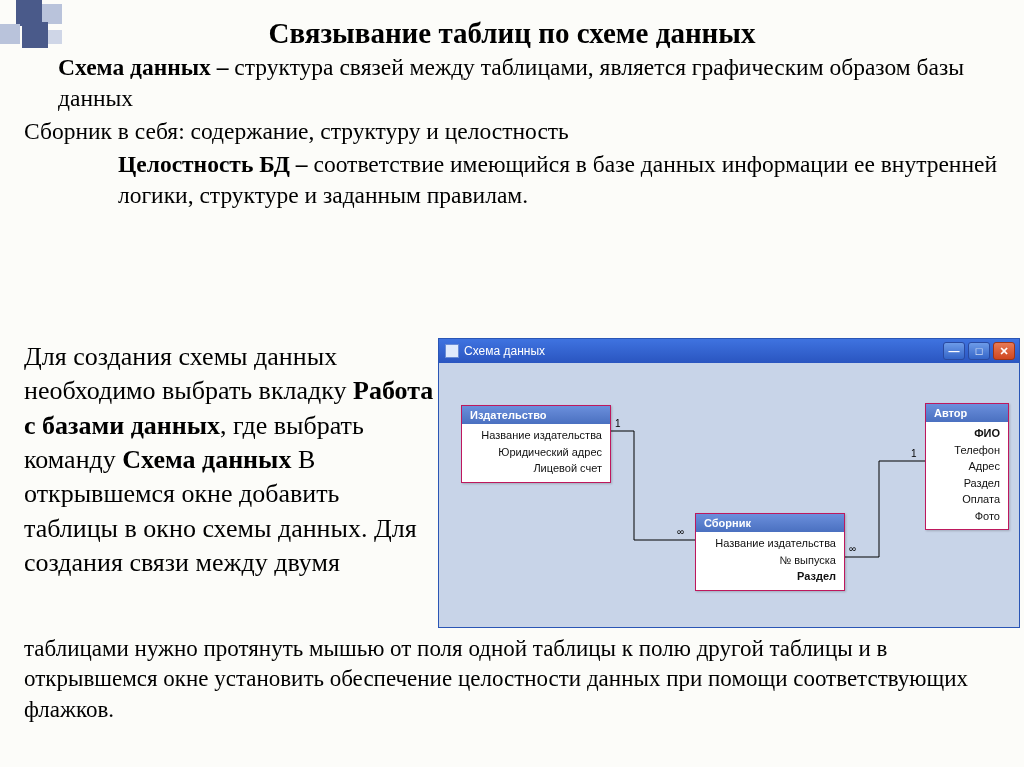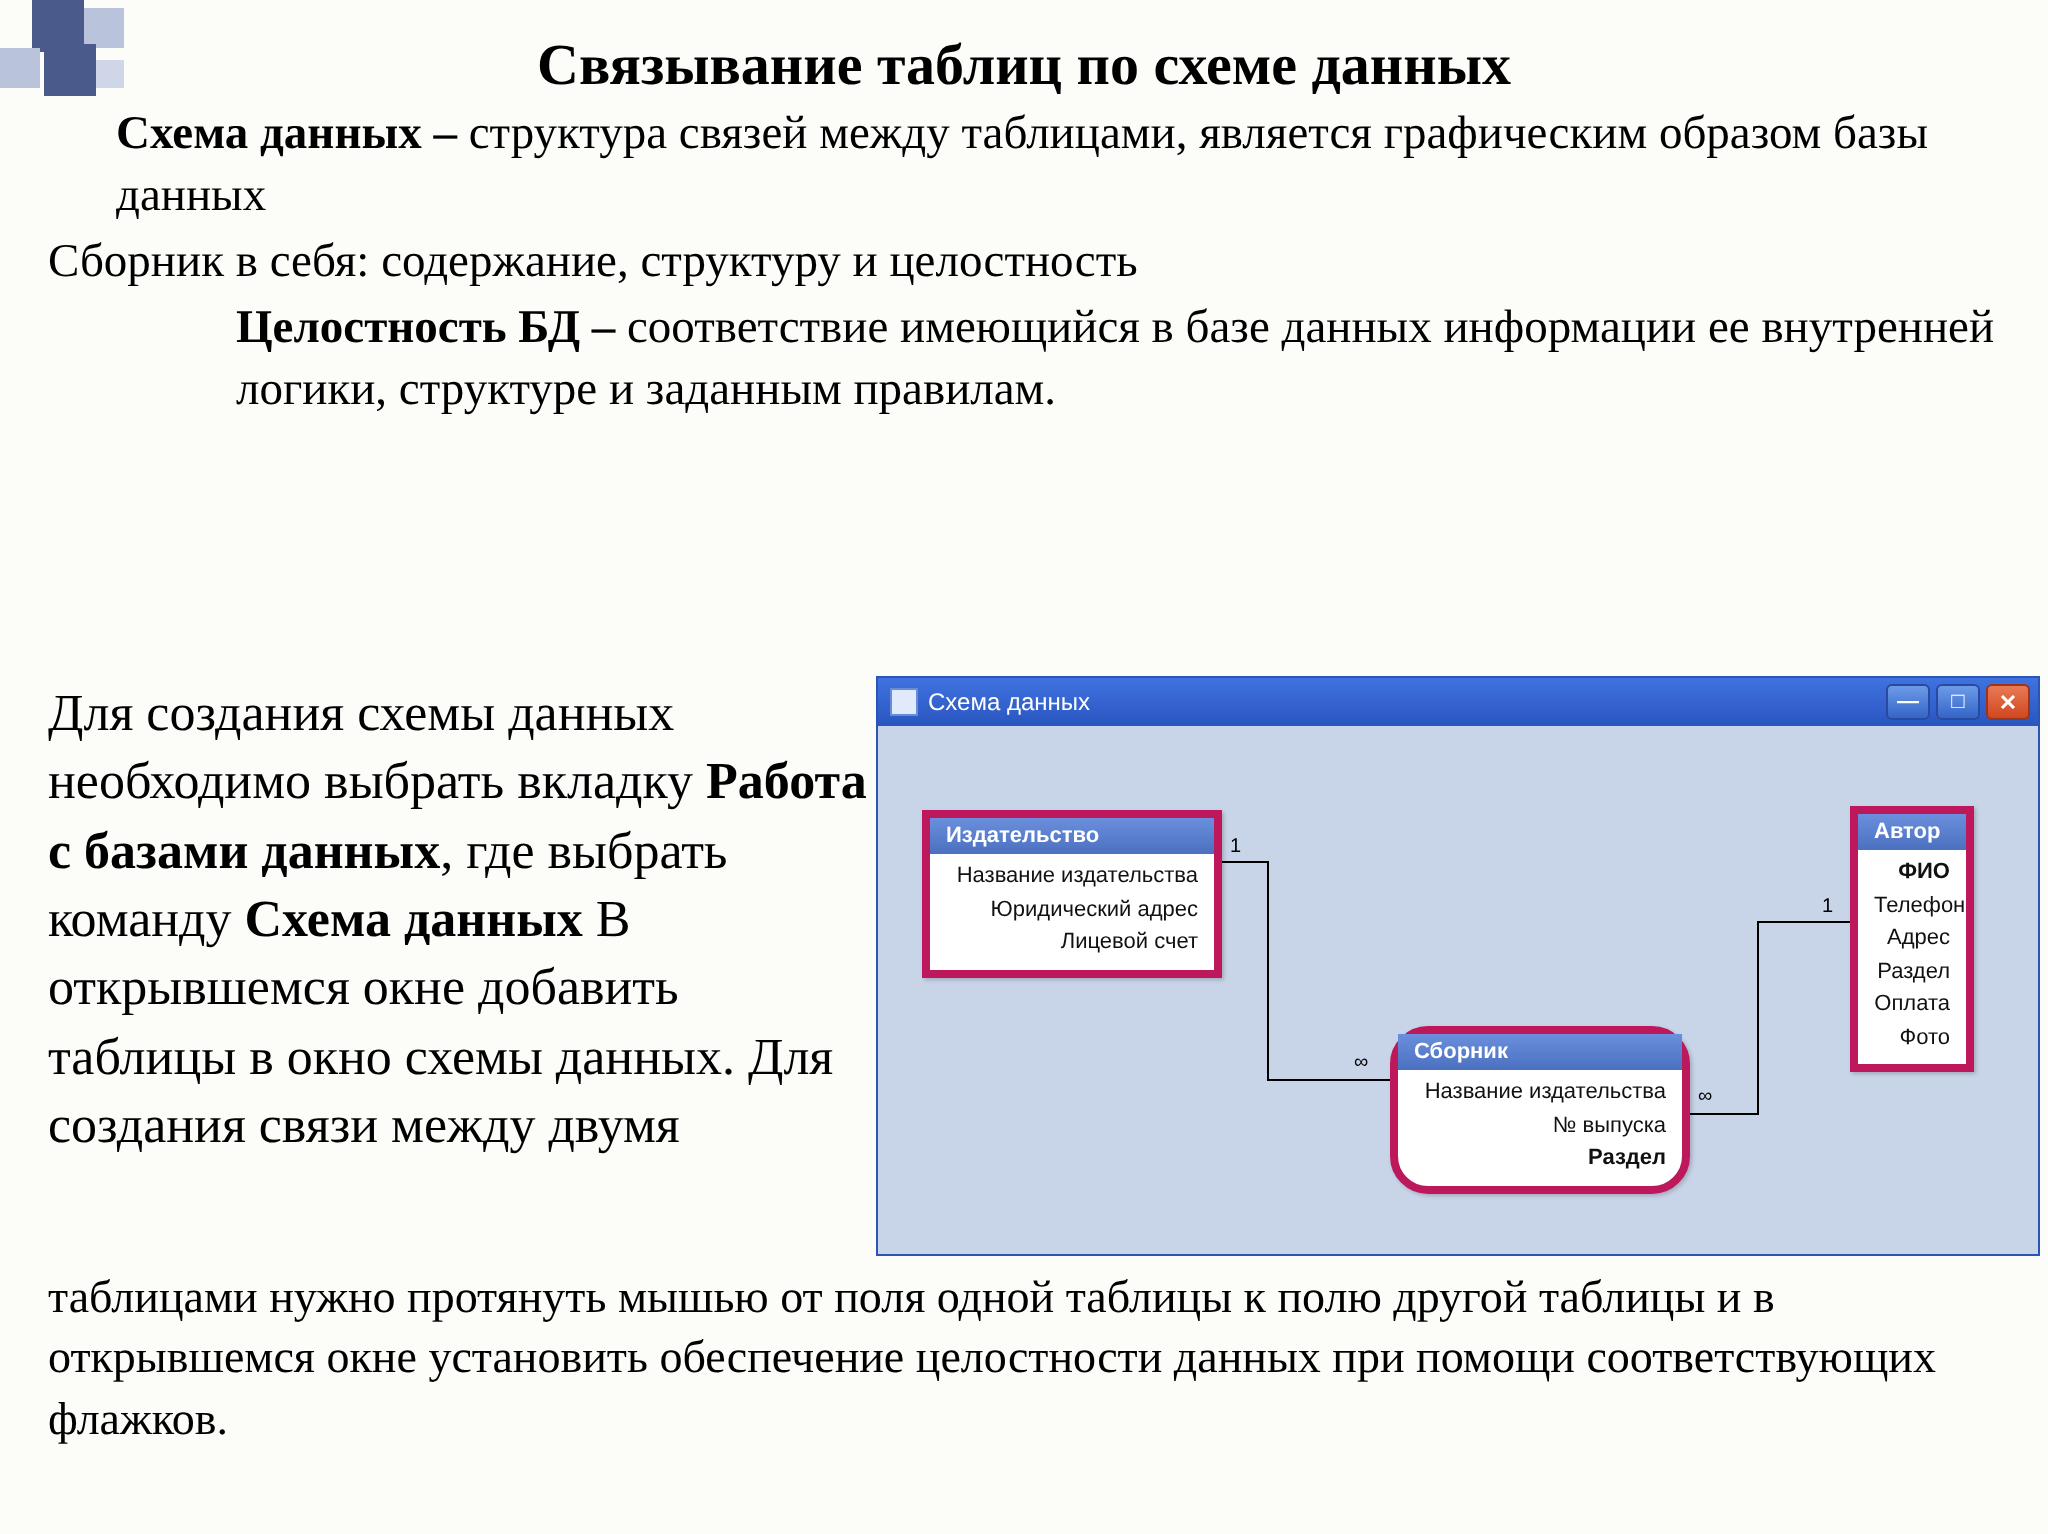--- a/index.html
+++ b/index.html
@@ -77,38 +77,38 @@
   }
   .winbtn.close { background: linear-gradient(#e87a55,#d04720); border-color:#a03514;}
   .canvas {
     position: relative;
     width: 100%; height: calc(100% - 24px);
     background: #c8d4e8;
   }
   .tbl {
     position: absolute;
     background: #fff;
-    border: 4px solid #be185d;
+    border: 1px solid #be185d;
     box-shadow: 1px 1px 2px rgba(0,0,0,0.2);
     font-size: 11px;
   }
   .tbl .thead {
     background: linear-gradient(#6b8fdc,#4a70c0);
     color: #fff;
     padding: 3px 8px;
     font-weight: bold;
     font-size: 11px;
   }
   .tbl .tbody { padding: 3px 8px 5px 8px; color: #111; line-height: 1.5; }
   .tbl .tbody div { white-space: nowrap; text-align: right; }
   .tbl .tbody div.bold { font-weight: bold; }
 
   .t1 { left: 22px; top: 42px; width: 150px; }
-  .t2 { left: 256px; top: 150px; width: 150px; border-radius: 19px; }
-  .t3 { left: 486px; top: 40px; width: 62px; }
+  .t2 { left: 256px; top: 150px; width: 150px; }
+  .t3 { left: 486px; top: 40px; width: 84px; }
 
   svg.lines {
     position:absolute; left:0; top:0; width:100%; height:100%;
     pointer-events:none;
   }
   .lbl {
     position:absolute; font-size:10px; color:#000;
   }
 
   .text-lower {

